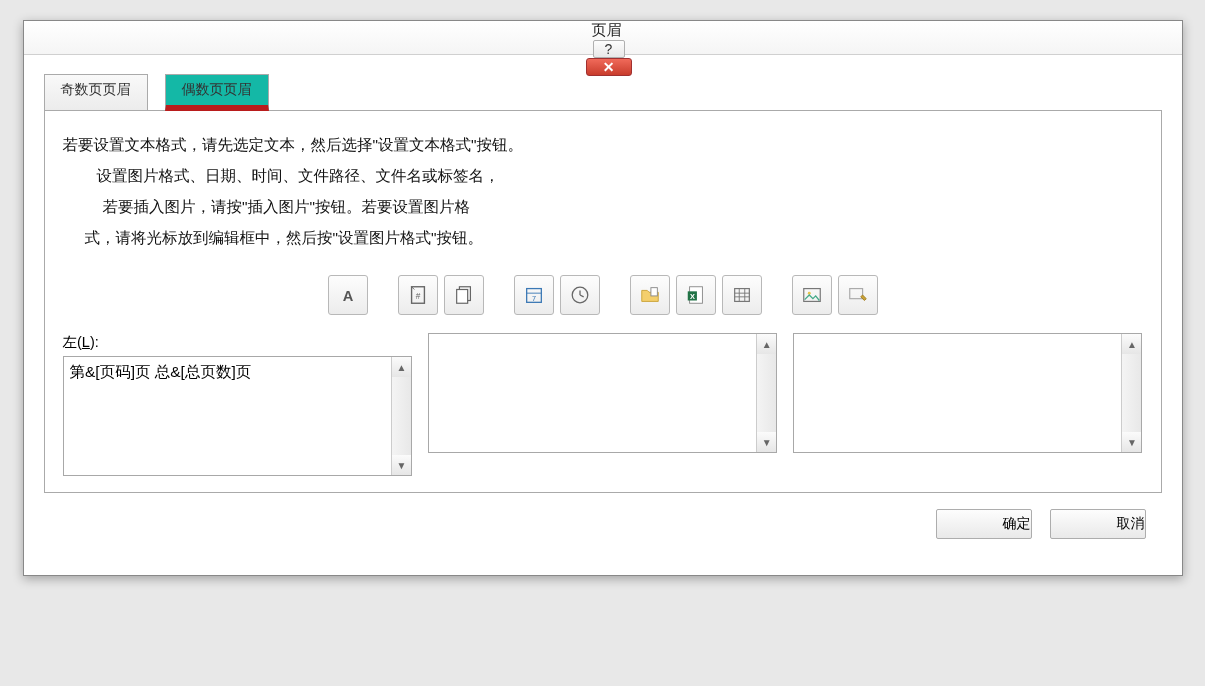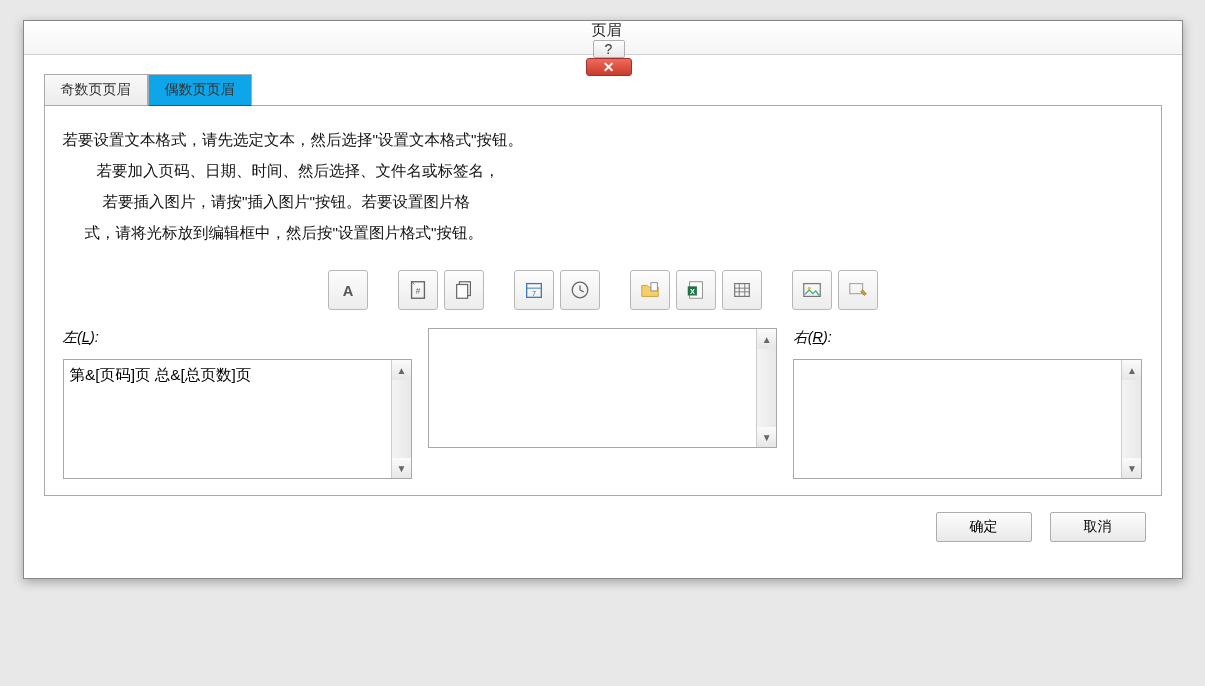--- a/index.html
+++ b/index.html
@@ -69,23 +69,24 @@
       color: #333;
       position: relative;
       top: 1px;
       cursor: pointer;
       font-size: 14px;
     }
     .tab.inactive {
       border-bottom: 1px solid #aaa;
     }
     .tab.active {
-      background: #0ea5e9;
-      border-bottom: 1px solid #b91c1c;
+      background: #14b8a6;
+      border-bottom: 6px solid #b91c1c;
       z-index: 2;
+      margin-left: 17px;
     }
     .panel {
       border: 1px solid #aaa;
       background: #fff;
       padding: 16px 18px 0 18px;
       position: relative;
     }
     .instructions {
       line-height: 2.0;
       font-size: 15.5px;
@@ -117,22 +118,21 @@
     }
     .tbtn svg { width: 22px; height: 22px; }
     .sections {
       display: flex;
       gap: 16px;
       padding-bottom: 16px;
     }
     .section { flex: 1; }
     .seclabel {
       font-size: 14.5px;
-      margin-bottom: 12px;
-      font-style: italic;
+      margin-bottom: 4px;
     }
     .seclabel .mn { text-decoration: underline; }
     .editbox-wrap {
       display: flex;
       border: 1px solid #a8a8a8;
       background: #fff;
       height: 120px;
     }
     .editbox {
       flex: 1;
@@ -166,20 +166,21 @@
       padding: 16px 16px 18px 16px;
     }
     .btn {
       min-width: 96px;
       height: 30px;
       border: 1px solid #adadad;
       background: linear-gradient(to bottom,#fdfdfd,#e9e9e9);
       border-radius: 2px;
       font-size: 14px;
       cursor: pointer;
+      text-align: right;
     }
   </style>
 </head>
 <body>
 
 <div class="dialog">
 
   <div class="titlebar">
     <div class="title">页眉</div>
     <button class="winbtn help-btn">?</button>
@@ -190,21 +191,21 @@
 
     <div class="tabrow">
       <div class="tab inactive">奇数页页眉</div>
       <div class="tab active">偶数页页眉</div>
     </div>
 
     <div class="panel">
 
       <div class="instructions">
         <div class="l1">若要设置文本格式，请先选定文本，然后选择"设置文本格式"按钮。</div>
-        <div class="l2">若要加入页码、日期、时间、然后选择、文件名或标签名，</div>
+        <div class="l2">设置图片格式、日期、时间、文件路径、文件名或标签名，</div>
         <div class="l4">若要插入图片，请按"插入图片"按钮。若要设置图片格</div>
         <div class="l5">式，请将光标放到编辑框中，然后按"设置图片格式"按钮。</div>
       </div>
 
       <div class="toolbar">
         <div class="tbtn">
           <svg viewBox="0 0 24 24">
               <text x="12" y="18" text-anchor="middle" font-size="16" font-family="Arial" fill="#555" font-weight="bold">A</text>
             </svg>
         </div>
@@ -295,23 +296,20 @@
           <div class="editbox-wrap">
             <textarea class="editbox" style=""></textarea>
             <div class="vscroll">
               <div class="arrow">▲</div>
               <div class="arrow">▼</div>
             </div>
           </div>
         </div>
 
         <div class="section">
-          <div class="seclabel">
-            <span>右(</span><span class="mn">R</span><span>):</span>
-          </div>
           <div class="editbox-wrap">
             <textarea class="editbox" style=""></textarea>
             <div class="vscroll">
               <div class="arrow">▲</div>
               <div class="arrow">▼</div>
             </div>
           </div>
         </div>
 
       </div>

